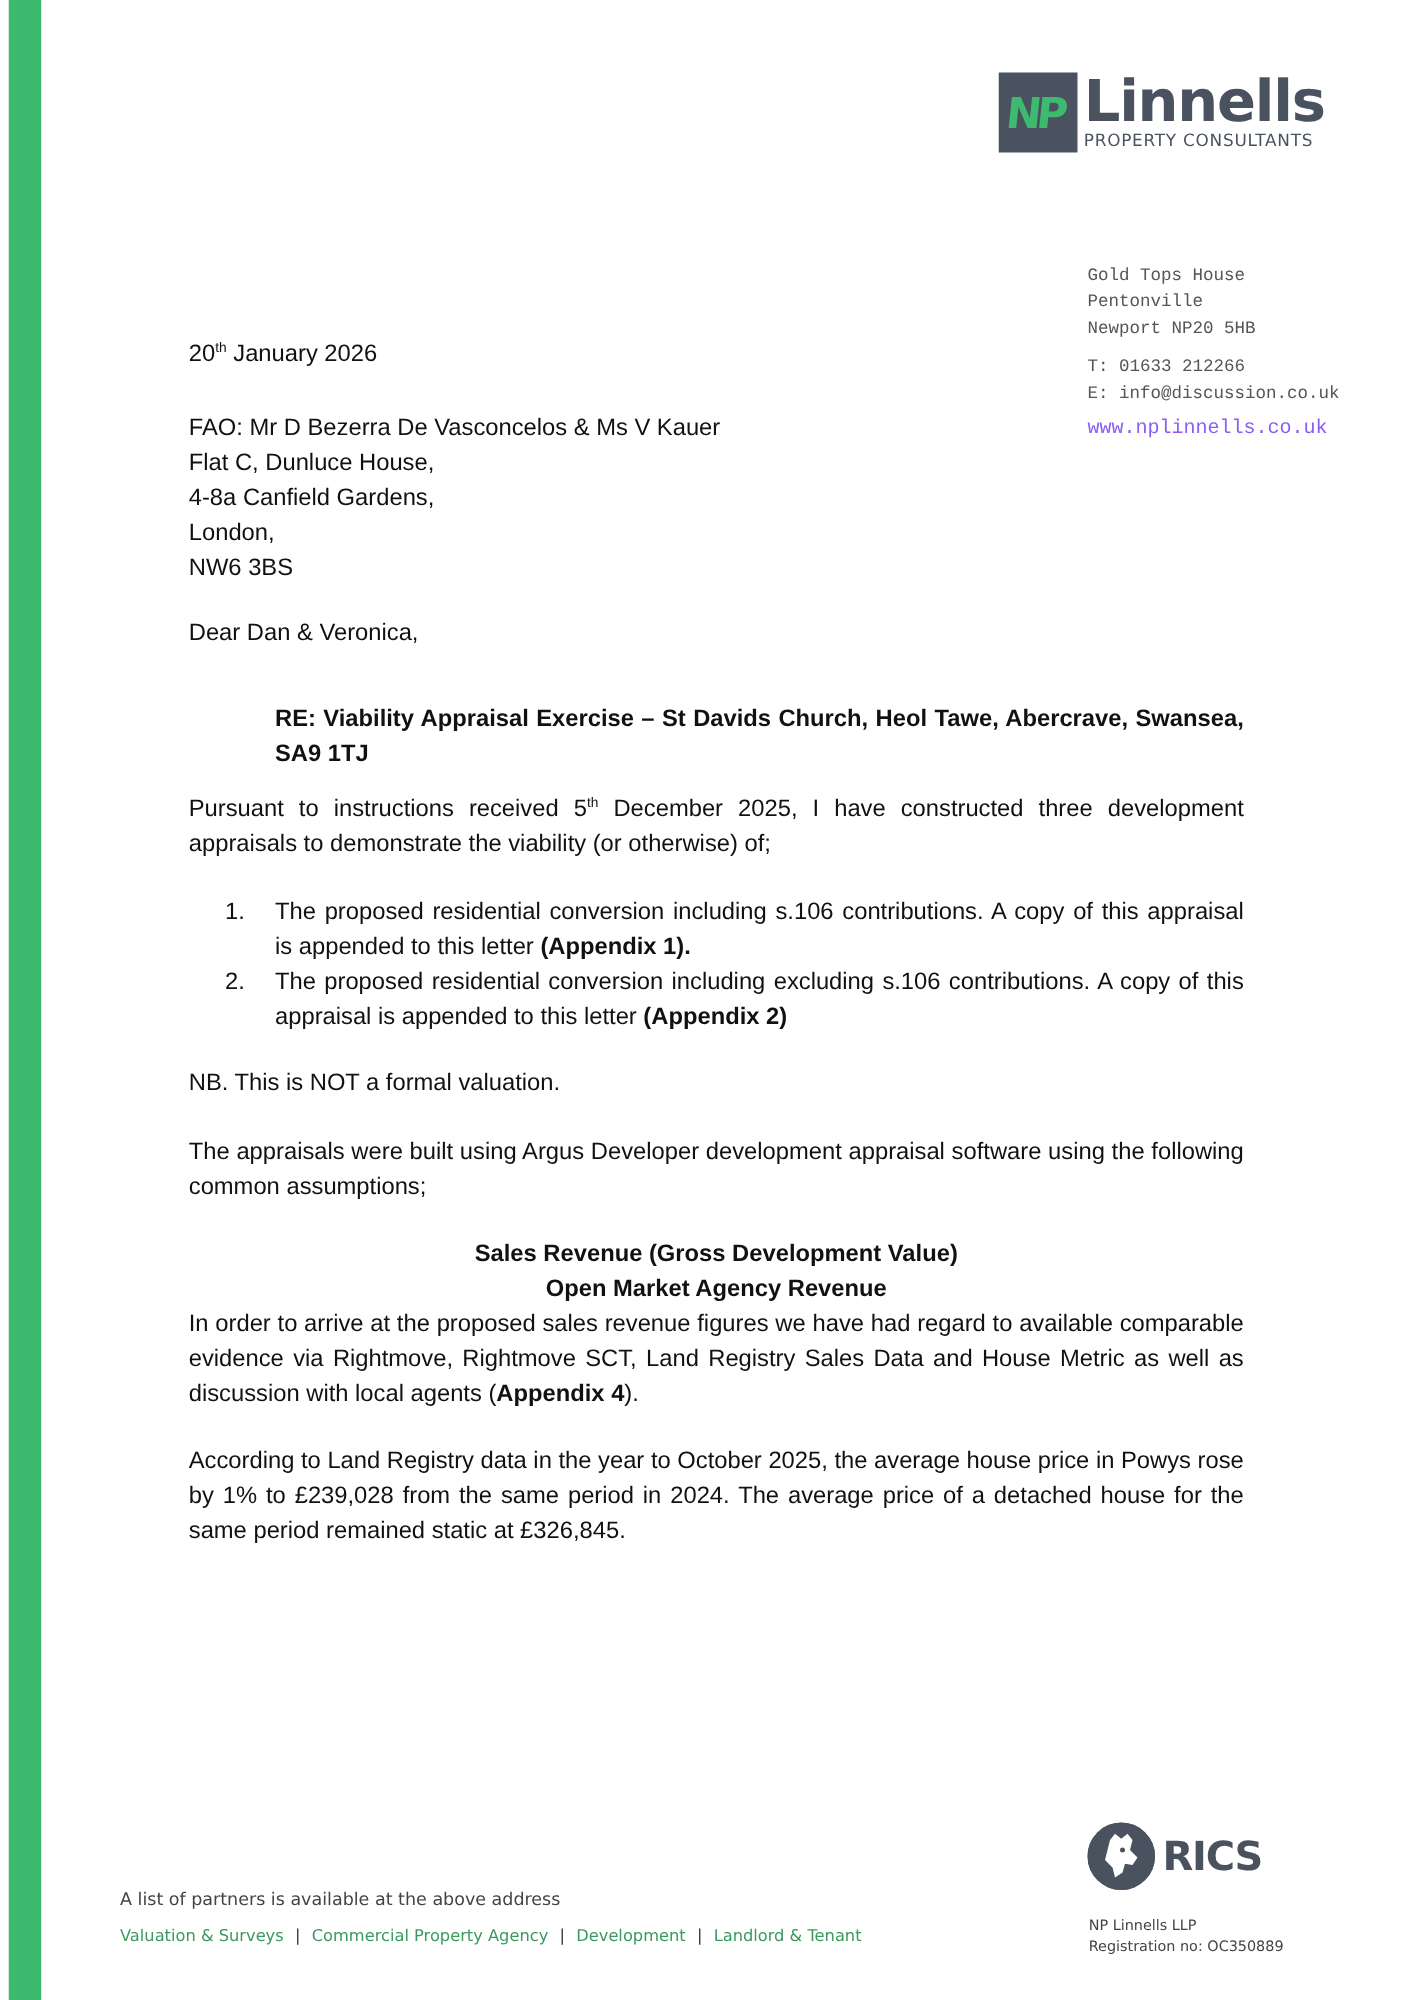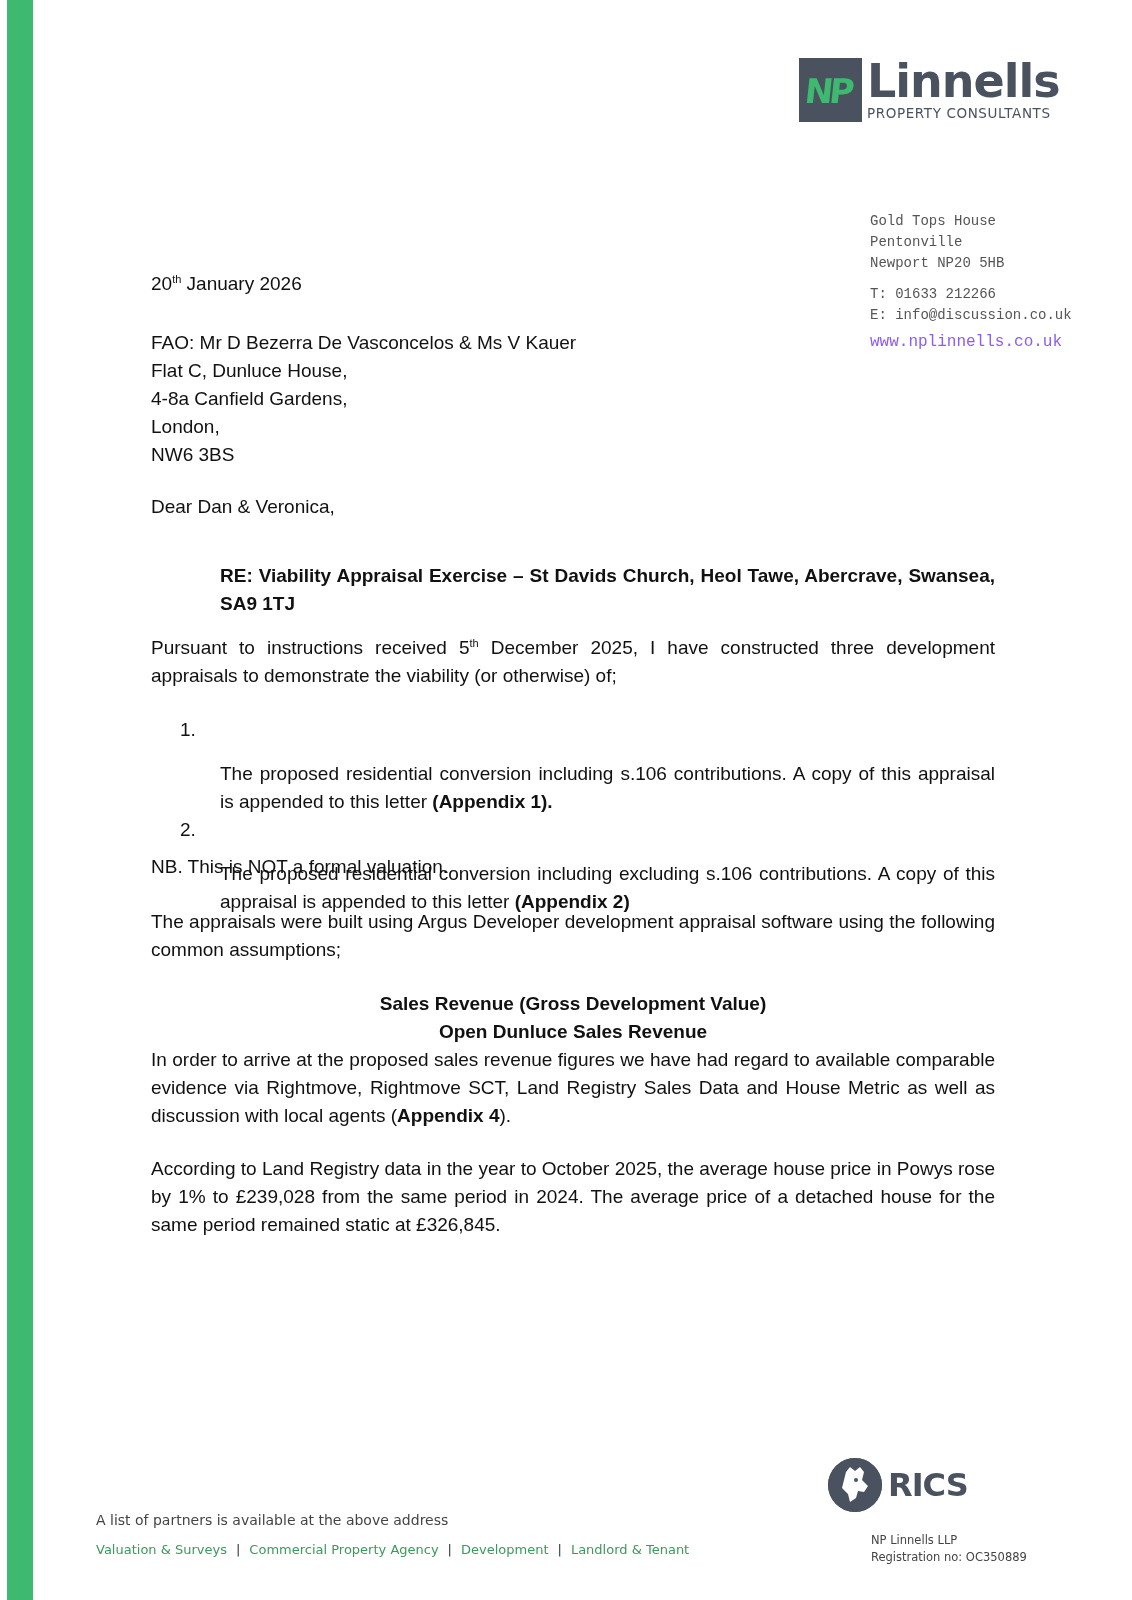--- a/index.html
+++ b/index.html
@@ -22,27 +22,27 @@
 
   .letter { position:absolute; left:151px; width:844px; font-family:"Liberation Sans", sans-serif; font-size:19px; line-height:28px; color:#111; }
   .letter p { margin:0; }
   sup { font-size:11px; line-height:0; }
   .justify { text-align:justify; }
   .b { font-weight:bold;text-align:center; }
   .re { position:absolute; left:220px; top:550px; width:775px; font-weight:bold; font-size:19px; line-height:28px; text-align:justify;margin-top:12px; }
   .list { position:absolute; left:180px; top:716px; width:815px; font-size:19px; line-height:28px; }
   .list .item { display:flex; }
   .list .num { width:40px; flex:0 0 40px; }
-  .list .txt { flex:1; text-align:justify;margin-top:44px; }
+  .list .txt { flex:1; text-align:justify; }
 
   .partners { position:absolute; left:96px; top:1512px; font-family:"DejaVu Sans", sans-serif; font-size:14px; color:#444; }
   .services { position:absolute; left:96px; top:1542px; font-family:"DejaVu Sans", sans-serif; font-size:13px; color:#3a9a5e; display:flex; align-items:center; }
   .services .sep { color:#333; margin:0 9px; }
 
-  .rics { position:absolute; left:828px; top:1458px; display:flex; align-items:center; }
+  .rics { position:absolute; left:870px; top:1458px; display:flex; align-items:center; }
   .rics-lion { width:54px; height:54px; border-radius:50%; background:#4a5260; position:relative; }
   .rics-text { margin-left:6px; font-family:"DejaVu Sans", sans-serif; font-weight:bold; font-size:32px; color:#4a5260; letter-spacing:-1px; }
   .reg { position:absolute; left:871px; top:1532px; font-family:"DejaVu Sans", sans-serif; font-size:11.5px; color:#444; line-height:17px; }
 </style>
 </head>
 <body>
 
 <div class="green-bar"></div>
 
 <div class="logo">
@@ -95,21 +95,21 @@
     <span class="txt"><span>The proposed residential conversion including excluding s.106 contributions. A copy of this appraisal is appended to this letter </span><span class="b">(Appendix 2)</span></span>
   </div>
 </div>
 
 <div class="letter" style="top:853px;">NB. This is NOT a formal valuation.</div>
 
 <div class="letter justify" style="top:908px;">The appraisals were built using Argus Developer development appraisal software using the following common assumptions;</div>
 
 <div class="letter" style="top:990px;">
   <p class="b">Sales Revenue (Gross Development Value)</p>
-  <p class="b">Open Dunluce Sales Revenue</p>
+  <p class="b">Open Market Agency Revenue</p>
   <p class="justify"><span>In order to arrive at the proposed sales revenue figures we have had regard to available comparable evidence via Rightmove, Rightmove SCT, Land Registry Sales Data and House Metric as well as discussion with local agents (</span><span class="b">Appendix 4</span><span>).</span></p>
 </div>
 
 <div class="letter justify" style="top:1155px;">According to Land Registry data in the year to October 2025, the average house price in Powys rose by 1% to £239,028 from the same period in 2024.  The average price of a detached house for the same period remained static at £326,845.</div>
 
 <div class="rics">
   <div class="rics-lion">
     <svg width="54" height="54" viewBox="0 0 54 54">
       <circle cx="27" cy="27" r="27" fill="#4a5260"></circle>
       <path d="M18 14 L22 9 L27 13 L32 9 L36 14 L34 22 L40 28 L36 34 L30 33 L28 40 L22 44 L20 36 L14 30 L16 22 Z" fill="#ffffff"></path>

